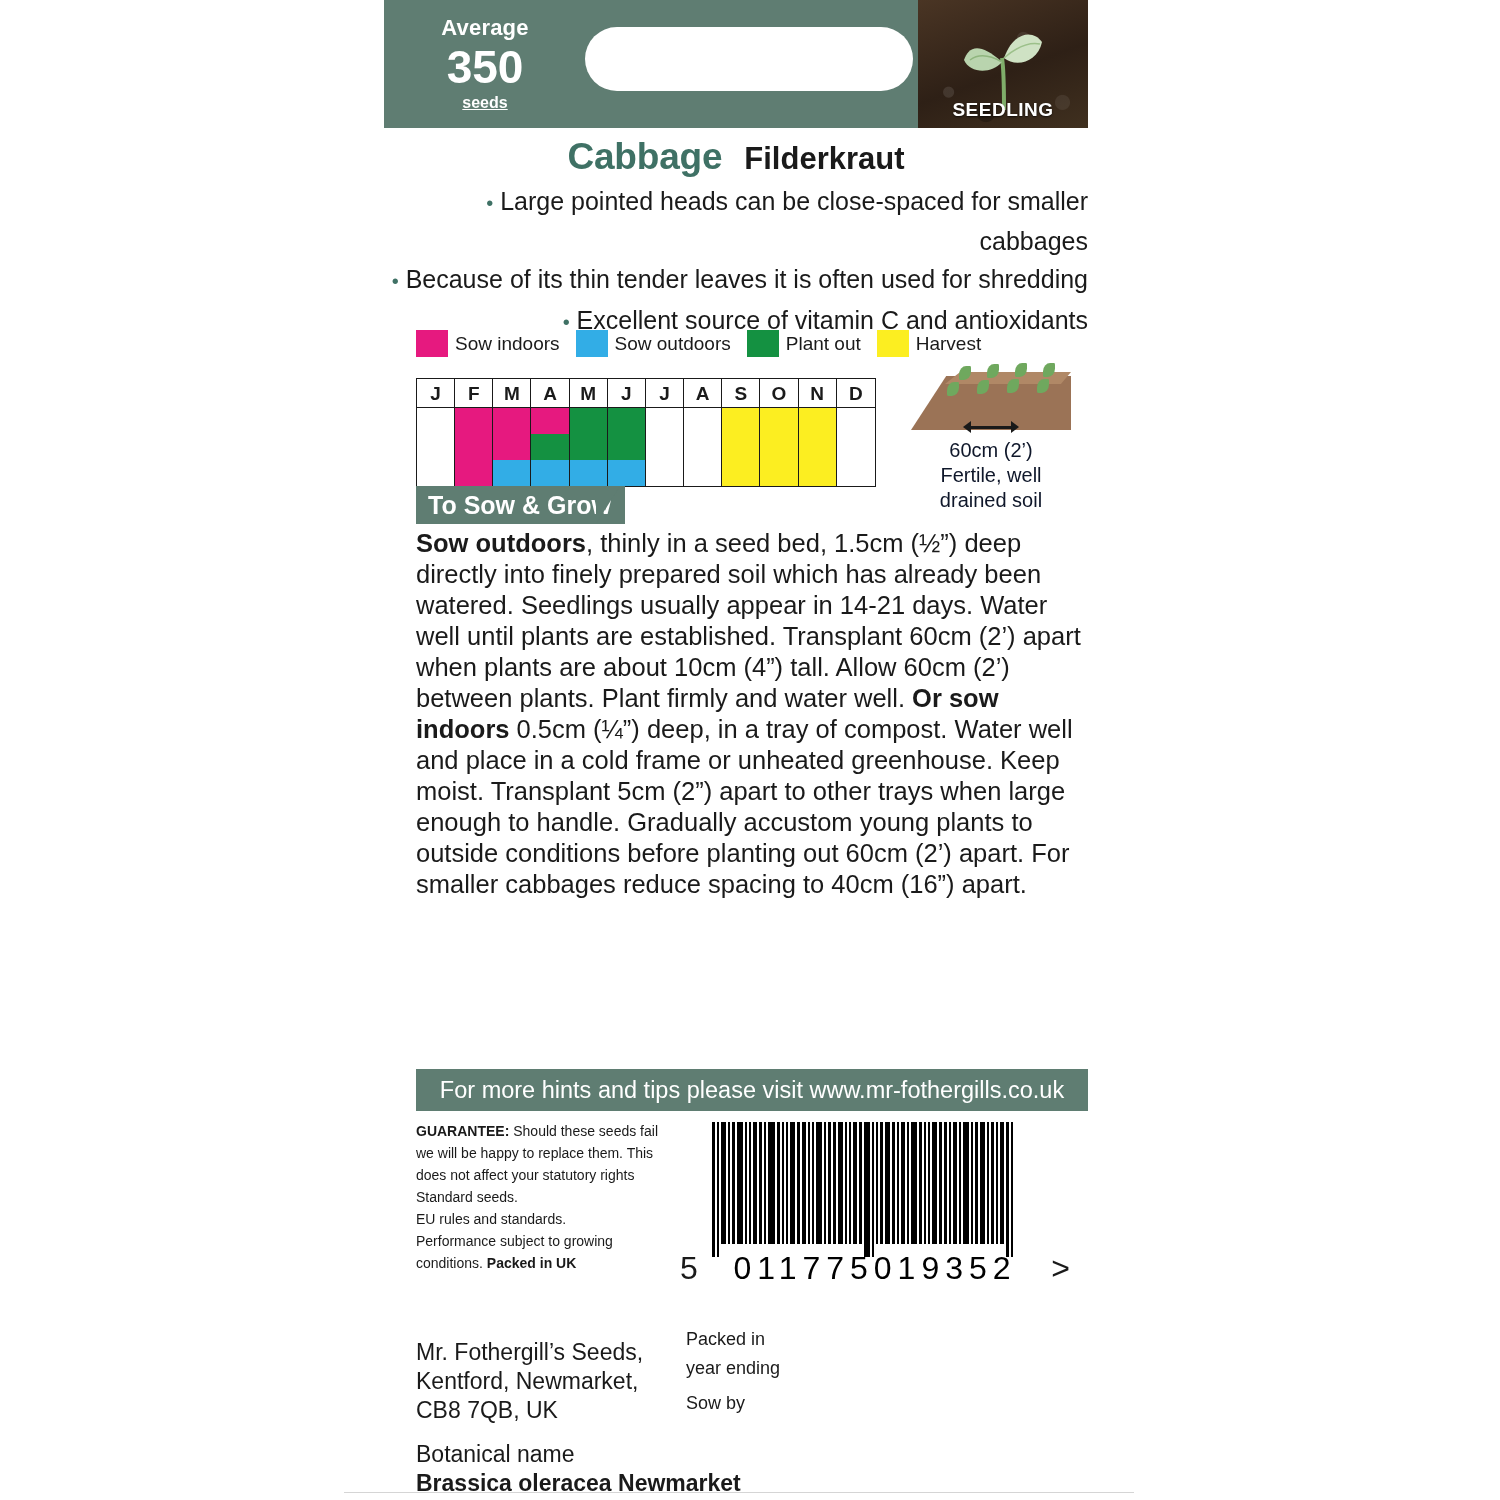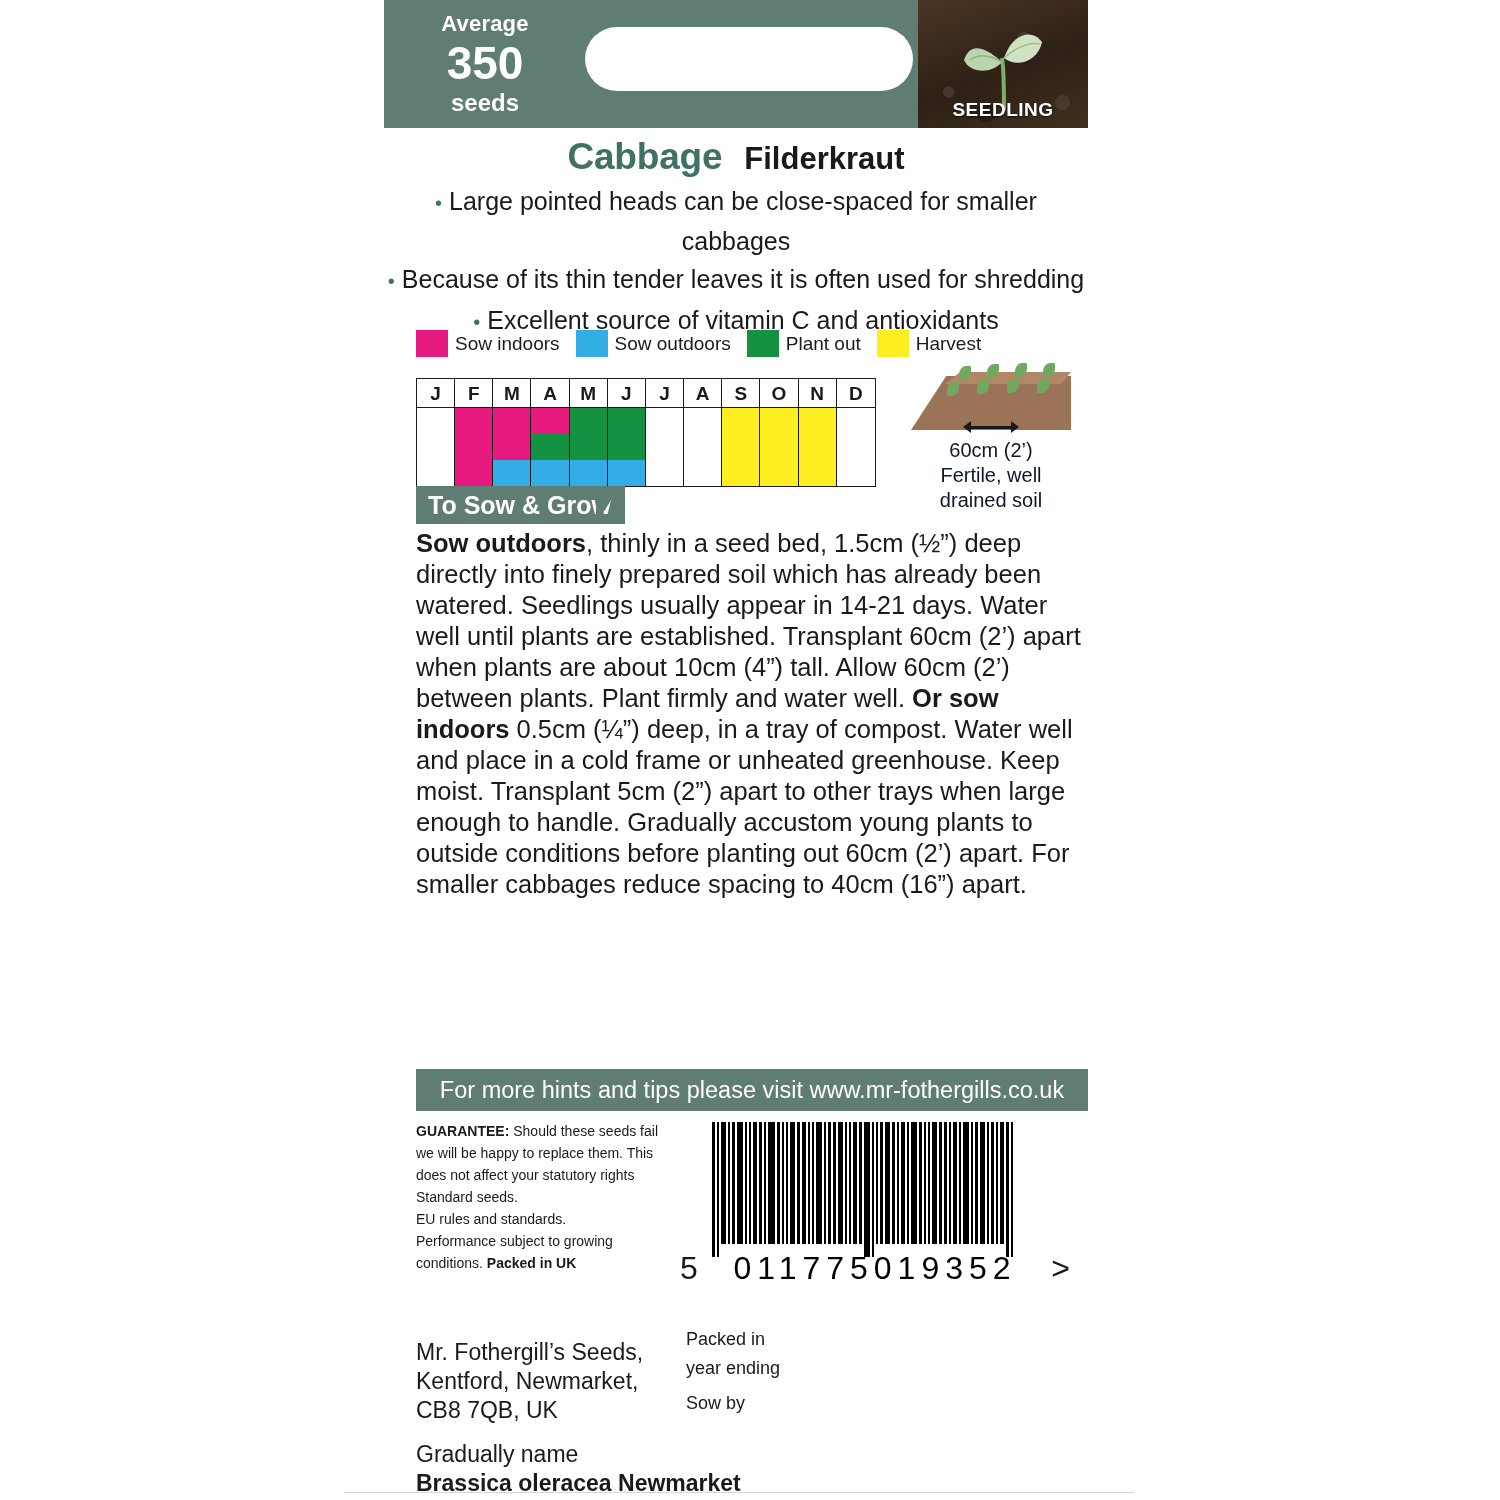--- a/index.html
+++ b/index.html
@@ -52,22 +52,23 @@
     font-weight: bold;
     letter-spacing: 0.2px;
     margin-bottom: 5px;
   }
   .seed-count .num {
     font-size: 46px;
     font-weight: bold;
     margin-bottom: 5px;
   }
   .seed-count .seeds {
-    font-size: 24px;
-    font-weight: bold;
+    font-size: 16px;
+    font-weight: bold;
+    text-decoration: underline;
   }
   .hang-hole {
     position: absolute;
     left: 201px;
     top: 27px;
     width: 328px;
     height: 64px;
     background: #ffffff;
     border-radius: 34px;
   }
@@ -128,20 +129,21 @@
     position: absolute;
     left: 0;
     top: 182px;
     width: 704px;
     text-align: center;
   }
   .bullets div {
     font-size: 25px;
     line-height: 38px;
     color: #1a1a1a;
+    text-align: right;
   }
   .bullets .dot {
     color: #3f7165;
     font-size: 20px;
     vertical-align: middle;
   }
 
   
   .legend {
     position: absolute;
@@ -665,21 +667,21 @@
     <div class="barcode-digits" style="text-align:center;">011775019352</div>
     <div class="bc-trail">&gt;</div>
   </div>
 
   <div class="address">
     <div>Mr. Fothergill’s Seeds,</div>
     <div>Kentford, Newmarket,</div>
     <div>CB8 7QB, UK</div>
   </div>
   <div class="botanical">
-    <div>Gradually name</div>
+    <div>Botanical name</div>
     <div><b>Brassica oleracea Newmarket</b></div>
   </div>
   <div class="packed-col">
     <div>Packed in</div>
     <div>year ending</div>
     <div style="margin-top:6px;">Sow by</div>
   </div>
 </div>
 
 <div class="bottom-line"></div>

